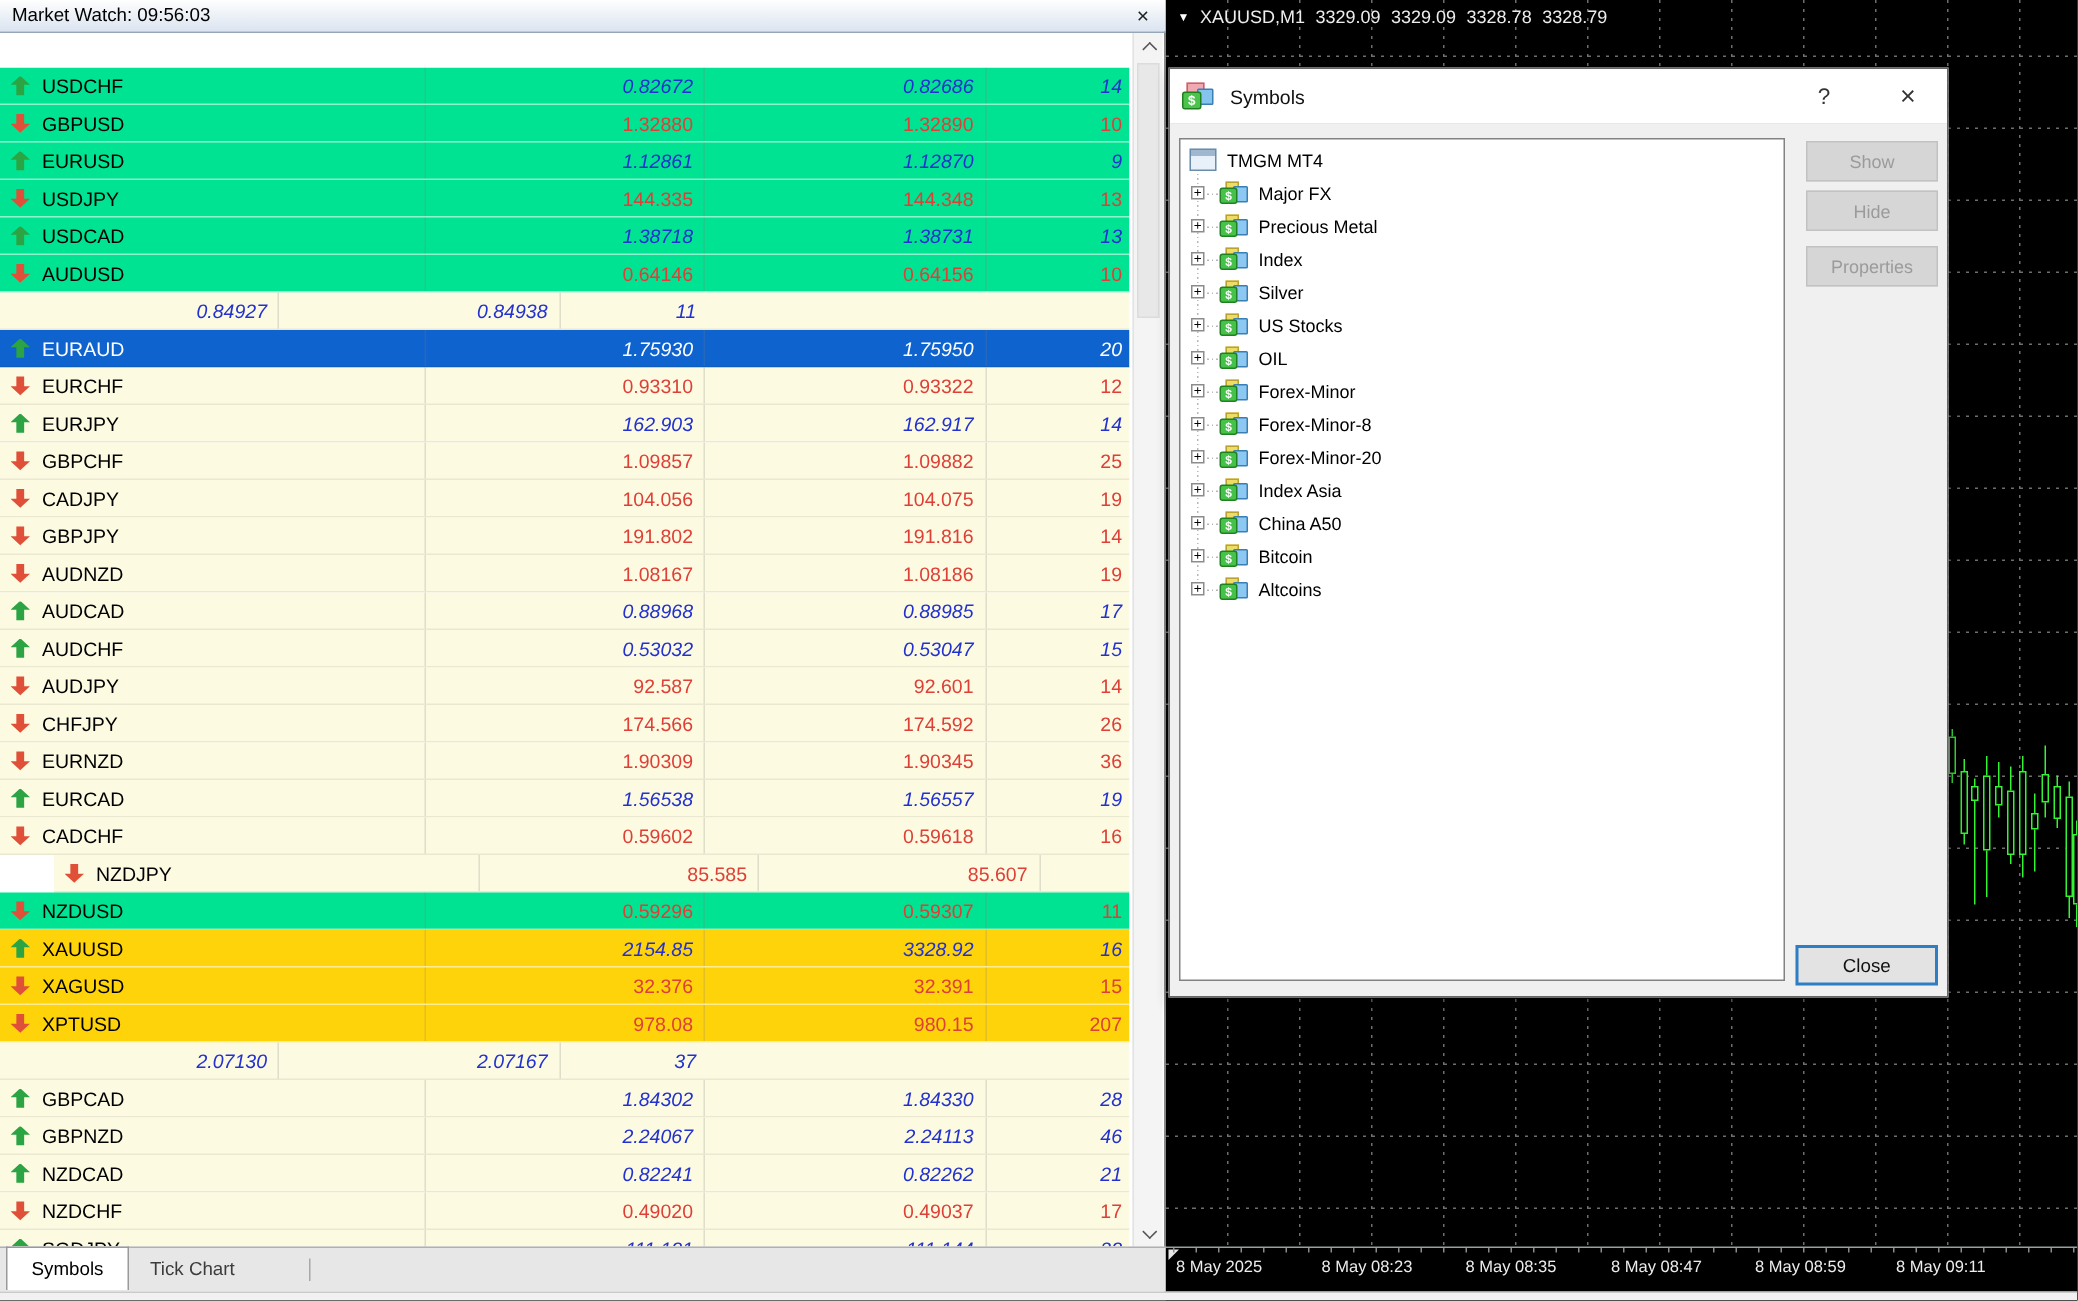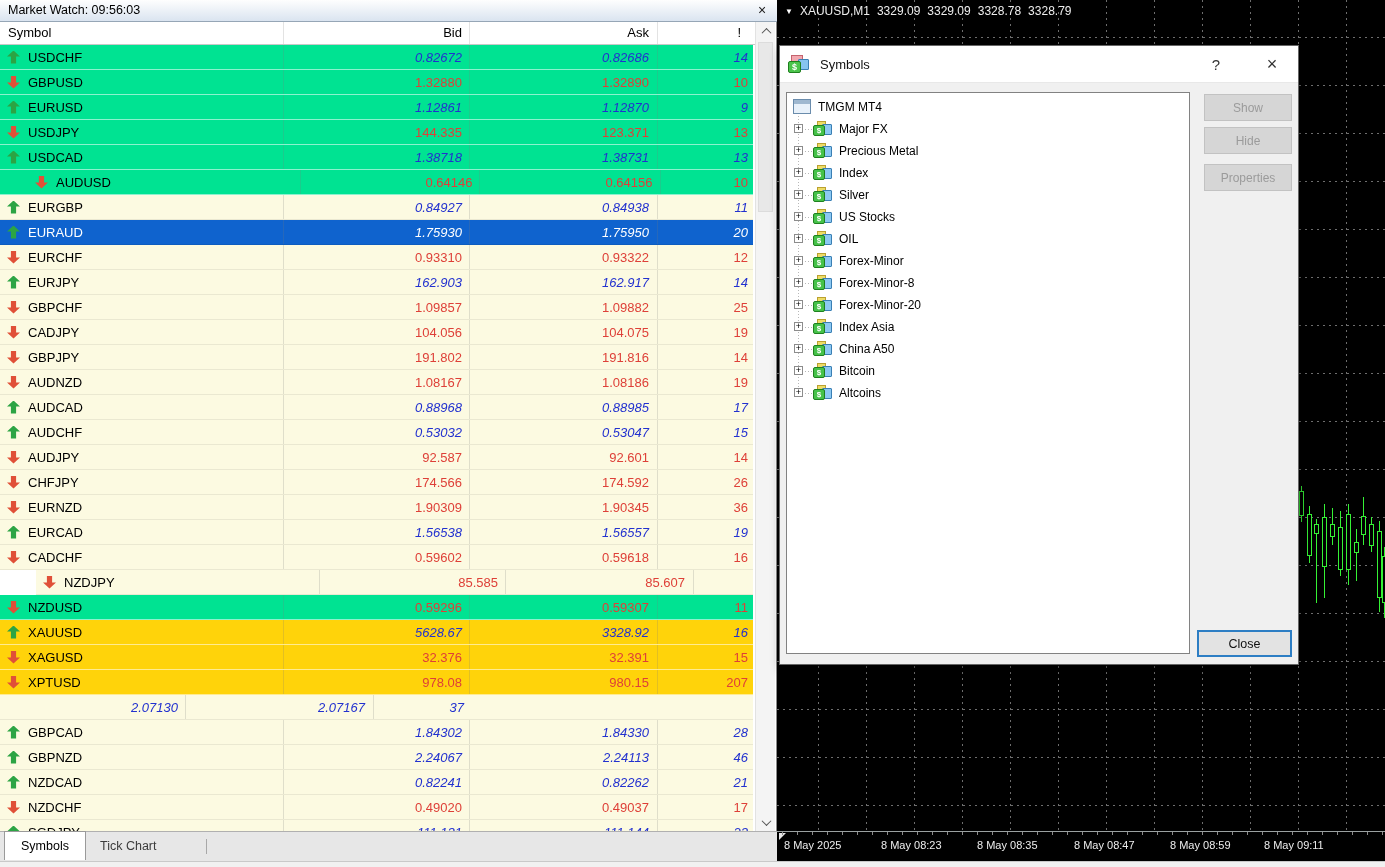--- a/index.html
+++ b/index.html
@@ -244,26 +244,20 @@
         <div class="tlabel" style="left: 487px;">8 May 09:11</div>
         <div class="tlabel" style="left: 609px;">8 Ma</div>
       </div>
   </div>
 
   <div class="mw-panel">
     <div class="mw-title">
       <span>Market Watch: 09:56:03</span>
       <span class="mw-close">×</span>
     </div>
-    <div class="mw-header">
-      <div class="h-sym">Symbol</div>
-      <div class="h-bid">Bid</div>
-      <div class="h-ask">Ask</div>
-      <div class="h-spr">!</div>
-    </div>
     <div class="mw-rows">
         <div class="mw-row bg-green" style="top: 0px;">
           <div class="cell c-sym">
             <span class="arr up"></span>
             <span class="symname">USDCHF</span>
           </div>
           <div class="cell c-bid val-up">0.82672</div>
           <div class="cell c-ask val-up">0.82686</div>
           <div class="cell c-spr val-up">14</div>
         </div>
@@ -284,46 +278,42 @@
           <div class="cell c-bid val-up">1.12861</div>
           <div class="cell c-ask val-up">1.12870</div>
           <div class="cell c-spr val-up">9</div>
         </div>
         <div class="mw-row bg-green" style="top: 75px;">
           <div class="cell c-sym">
             <span class="arr down"></span>
             <span class="symname">USDJPY</span>
           </div>
           <div class="cell c-bid val-down">144.335</div>
-          <div class="cell c-ask val-down">123.371</div>
+          <div class="cell c-ask val-down">144.348</div>
           <div class="cell c-spr val-down">13</div>
         </div>
         <div class="mw-row bg-green" style="top: 100px;">
           <div class="cell c-sym">
             <span class="arr up"></span>
             <span class="symname">USDCAD</span>
           </div>
           <div class="cell c-bid val-up">1.38718</div>
           <div class="cell c-ask val-up">1.38731</div>
           <div class="cell c-spr val-up">13</div>
         </div>
-        <div class="mw-row bg-green" style="top: 125px; padding-left: 28px;">
+        <div class="mw-row bg-green" style="top: 125px;">
           <div class="cell c-sym">
             <span class="arr down"></span>
             <span class="symname">AUDUSD</span>
           </div>
           <div class="cell c-bid val-down">0.64146</div>
           <div class="cell c-ask val-down">0.64156</div>
           <div class="cell c-spr val-down">10</div>
         </div>
         <div class="mw-row bg-cream" style="top: 150px;">
-          <div class="cell c-sym">
-            <span class="arr up"></span>
-            <span class="symname">EURGBP</span>
-          </div>
           <div class="cell c-bid val-up">0.84927</div>
           <div class="cell c-ask val-up">0.84938</div>
           <div class="cell c-spr val-up">11</div>
         </div>
         <div class="mw-row bg-selected" style="top: 175px;">
           <div class="cell c-sym">
             <span class="arr up"></span>
             <span class="symname">EURAUD</span>
           </div>
           <div class="cell c-bid val-up">1.75930</div>
@@ -463,21 +453,21 @@
           </div>
           <div class="cell c-bid val-down">0.59296</div>
           <div class="cell c-ask val-down">0.59307</div>
           <div class="cell c-spr val-down">11</div>
         </div>
         <div class="mw-row bg-gold" style="top: 575px;">
           <div class="cell c-sym">
             <span class="arr up"></span>
             <span class="symname">XAUUSD</span>
           </div>
-          <div class="cell c-bid val-up">5628.67</div>
+          <div class="cell c-bid val-up">2154.85</div>
           <div class="cell c-ask val-up">3328.92</div>
           <div class="cell c-spr val-up">16</div>
         </div>
         <div class="mw-row bg-gold" style="top: 600px;">
           <div class="cell c-sym">
             <span class="arr down"></span>
             <span class="symname">XAGUSD</span>
           </div>
           <div class="cell c-bid val-down">32.376</div>
           <div class="cell c-ask val-down">32.391</div>

